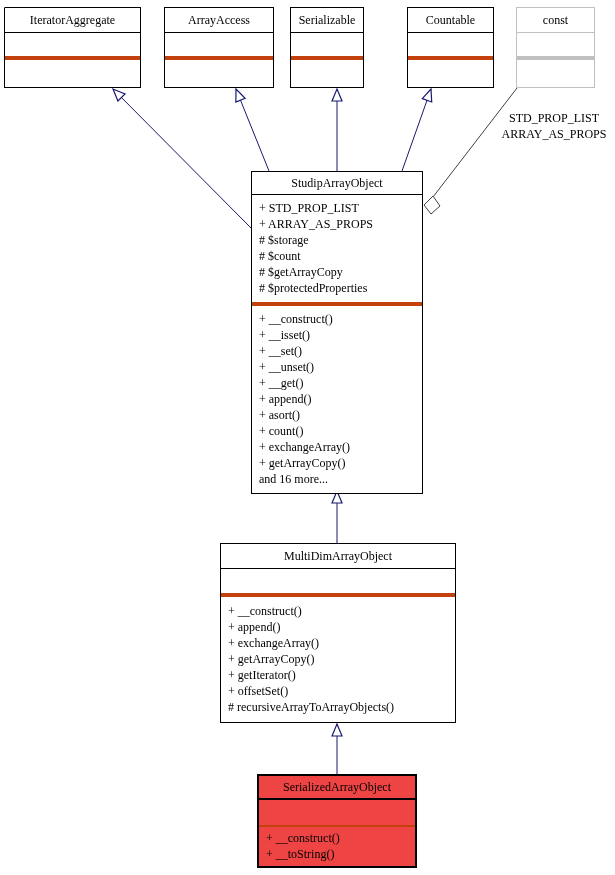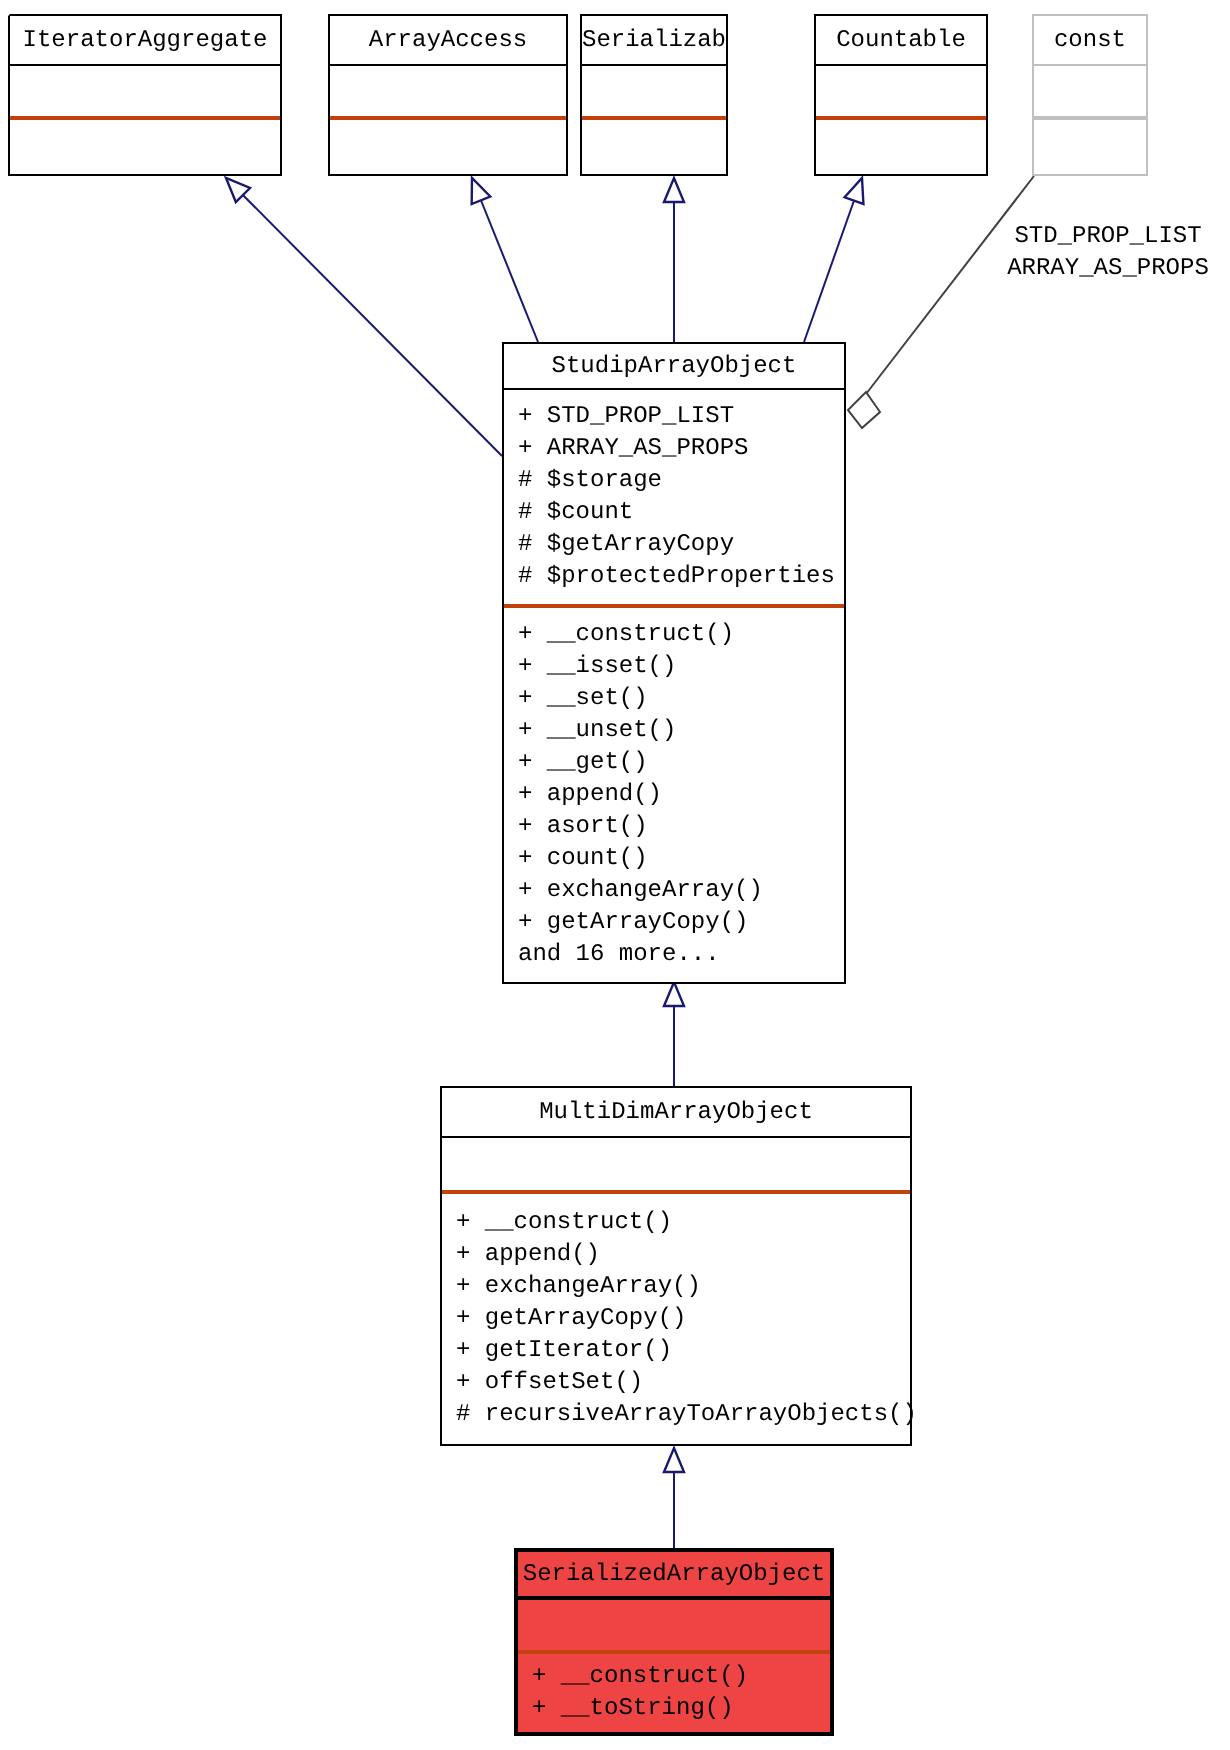--- a/index.html
+++ b/index.html
@@ -1,33 +1,33 @@
 <!DOCTYPE html>
 <html><head>
 <meta charset="utf-8">
 <style>
   html,body { margin:0; padding:0; background:#ffffff; }
   #canvas {
     position:relative; width:615px; height:875px;
     background:#ffffff; overflow:hidden;
-    font-family:Liberation Mono, monospace;
+    font-family:Liberation Serif, serif;
     font-size:12px; color:#000;border-radius:20px;
   }
   #edges { position:absolute; left:0; top:0; width:615px; height:875px; z-index:1; }
 
   .uml-box {
     position:absolute; z-index:2; box-sizing:border-box;
     background:#ffffff; border:1px solid #000;
   }
   .uml-title {
     box-sizing:border-box; height:25px; line-height:24px;
     text-align:center; border-bottom:1px solid #000;
     white-space:nowrap; overflow:hidden;
   }
-  .uml-sec { box-sizing:border-box; border-bottom:2px solid #c2410c; }
+  .uml-sec { box-sizing:border-box; border-bottom:4px solid #c2410c; }
   .uml-sec:last-child { border-bottom:none; }
   .uml-empty-a { height:27px; }
   .uml-empty-b { height:27px; }
   .uml-members { padding:5px 0 6px 0; }
   .member { line-height:16px; padding:0 7px; white-space:nowrap; }
 
   
   .iface { top:7px; height:81px; }
 
   
@@ -82,39 +82,39 @@
     <line x1="517" y1="88" x2="433" y2="197" stroke="#404040" stroke-width="1"></line>
     <polygon points="433,196 440,206 431,214 424,205" fill="#ffffff" stroke="#404040" stroke-width="1"></polygon>
   </svg>
 
   <div class="uml-box iface" style="left:4px; width:137px;">
     <div class="uml-title">IteratorAggregate</div>
     <div class="uml-sec uml-empty-a"></div>
     <div class="uml-sec uml-empty-b"></div>
   </div>
 
-  <div class="uml-box iface" style="left:164px; width:120px;">
+  <div class="uml-box iface" style="left:164px; width:110px;">
     <div class="uml-title">ArrayAccess</div>
     <div class="uml-sec uml-empty-a"></div>
     <div class="uml-sec uml-empty-b"></div>
   </div>
 
   <div class="uml-box iface" style="left:290px; width:74px;">
     <div class="uml-title">Serializable</div>
     <div class="uml-sec uml-empty-a"></div>
     <div class="uml-sec uml-empty-b"></div>
   </div>
 
   <div class="uml-box iface" style="left:407px; width:87px;">
     <div class="uml-title">Countable</div>
     <div class="uml-sec uml-empty-a"></div>
     <div class="uml-sec uml-empty-b"></div>
   </div>
 
-  <div class="uml-box iface const-box" style="left:516px; width:58px;">
+  <div class="uml-box iface const-box" style="left:516px; width:79px;">
     <div class="uml-title">const</div>
     <div class="uml-sec uml-empty-a"></div>
     <div class="uml-sec uml-empty-b"></div>
   </div>
 
   <div id="const-label">
     <div>STD_PROP_LIST</div>
     <div>ARRAY_AS_PROPS</div>
   </div>
 

